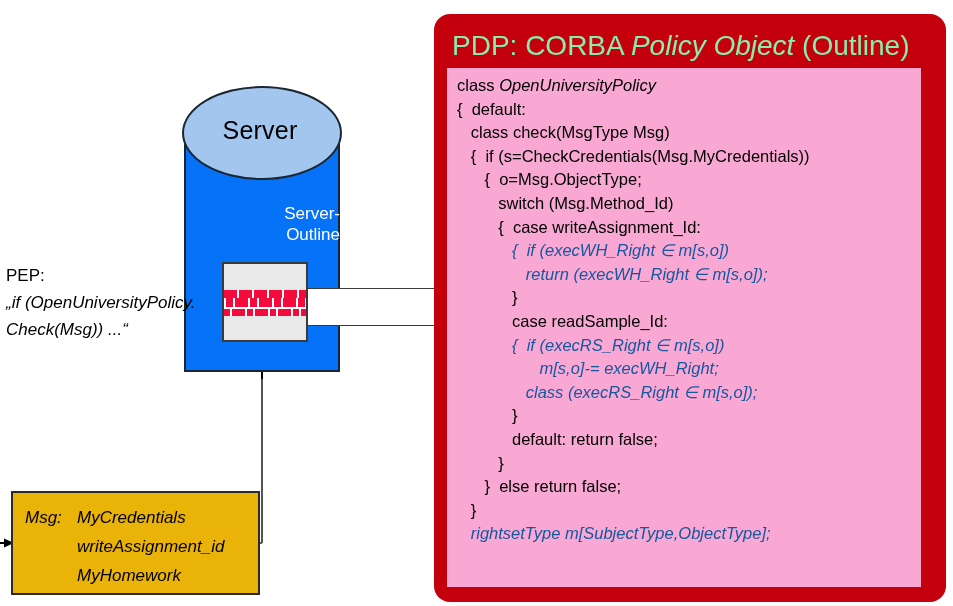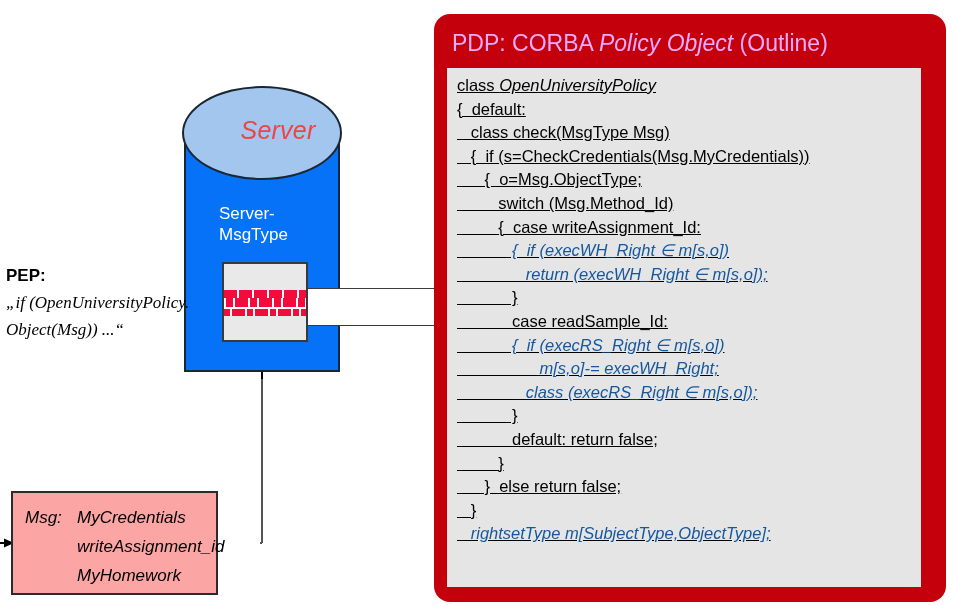--- a/index.html
+++ b/index.html
@@ -44,39 +44,37 @@
     top: 86px;
     width: 160px;
     height: 94px;
     border-radius: 50%;
     background: #A3C6EE;
     border: 2px solid #1a2733;
     box-sizing: border-box;
   }
   .cyl-label {
     position: absolute;
-    left: 198px;
+    left: 180px;
     top: 116px;
     width: 160px;
     text-align: center;
     font-size: 25px;
-    color: #ef4444;
+    color: #000000;
     letter-spacing: .2px;
-    font-style: italic;
   }
   .skeleton-label {
     position: absolute;
     left: 184px;
     top: 203px;
     width: 156px;
-    text-align: left;
+    text-align: right;
     font-size: 17px;
     line-height: 21px;
     color: #ffffff;
-    margin-left: 35px;
   }
 
   
   .fw-box {
     position: absolute;
     left: 222px;
     top: 262px;
     width: 86px;
     height: 80px;
     background: #E9E9E9;
@@ -137,31 +135,31 @@
   
   .pep-text {
     position: absolute;
     left: 6px;
     top: 262px;
     font-size: 17px;
     line-height: 27px;
     color: #000000;
     white-space: nowrap;
   }
-  .pep-text .ital { font-style: italic; font-family: Liberation Serif, serif; }
-  .pep-line1 { font-style: normal; font-weight: bold; }
+  .pep-text .ital { font-style: italic; }
+  .pep-line1 { font-style: normal; }
 
   
   .msg-box {
     position: absolute;
     left: 11px;
     top: 491px;
-    width: 207px;
+    width: 249px;
     height: 104px;
-    background: #fca5a5;
+    background: #eab308;
     border: 2px solid #2b2b2b;
     box-sizing: border-box;
   }
   .msg-inner {
     position: absolute;
     left: 12px;
     top: 10px;
     font-size: 17px;
     line-height: 29px;
     font-style: italic;
@@ -191,37 +189,36 @@
     width: 512px;
     height: 588px;
     background: #C4000C;
     border-radius: 16px;
     box-sizing: border-box;
   }
   .pdp-title {
     position: absolute;
     left: 18px;
     top: 16px;
-    font-size: 23px;
-    color: #f0abfc;
+    font-size: 28px;
+    color: #86efac;
     white-space: nowrap;
   }
   .pdp-title i { font-style: italic; }
 
   .code-area {
     position: absolute;
     left: 13px;
     top: 54px;
     width: 474px;
     height: 519px;
-    background: #e5e5e5;
+    background: #f9a8d4;
     box-sizing: border-box;
     padding: 6px 0 0 10px;
     overflow: hidden;
-    text-decoration: underline;
   }
   .code-line {
     font-size: 16.5px;
     line-height: 23.6px;
     color: #000000;
     white-space: pre;
     font-family: "Liberation Sans", sans-serif;
   }
   .code-line.blue {
     color: #14579E;
@@ -249,35 +246,35 @@
   <line x1="260" y1="543" x2="262" y2="543" stroke="#555555" stroke-width="2"></line>
 
   <line x1="0" y1="543" x2="13" y2="543" stroke="#000000" stroke-width="2" marker-end="url(#arrowRight)"></line>
 </svg>
 
 <div class="cyl-body"></div>
 <div class="cyl-top"></div>
 <div class="cyl-label">Server</div>
 <div class="skeleton-label">
   <div>Server-</div>
-  <div>MsgType</div>
+  <div>Outline</div>
 </div>
 
 <div class="link-rect"></div>
 
 <div class="fw-box"></div>
 <div class="fw-bricks">
   <div class="fw-bricks-shift"></div>
   <div class="fw-bricks-shift2"></div>
 </div>
 
 <div class="pep-text">
   <div class="pep-line1">PEP:</div>
   <div class="ital">„if (OpenUniversityPolicy.</div>
-  <div class="ital">Object(Msg)) ...“</div>
+  <div class="ital">Check(Msg)) ...“</div>
 </div>
 
 <div class="msg-box">
   <div class="msg-inner">
     <div><span class="msg-key">Msg:</span><span>MyCredentials</span></div>
     <div><span class="msg-indent"></span><span>writeAssignment_id</span></div>
     <div><span class="msg-indent"></span><span>MyHomework</span></div>
   </div>
 </div>
 

